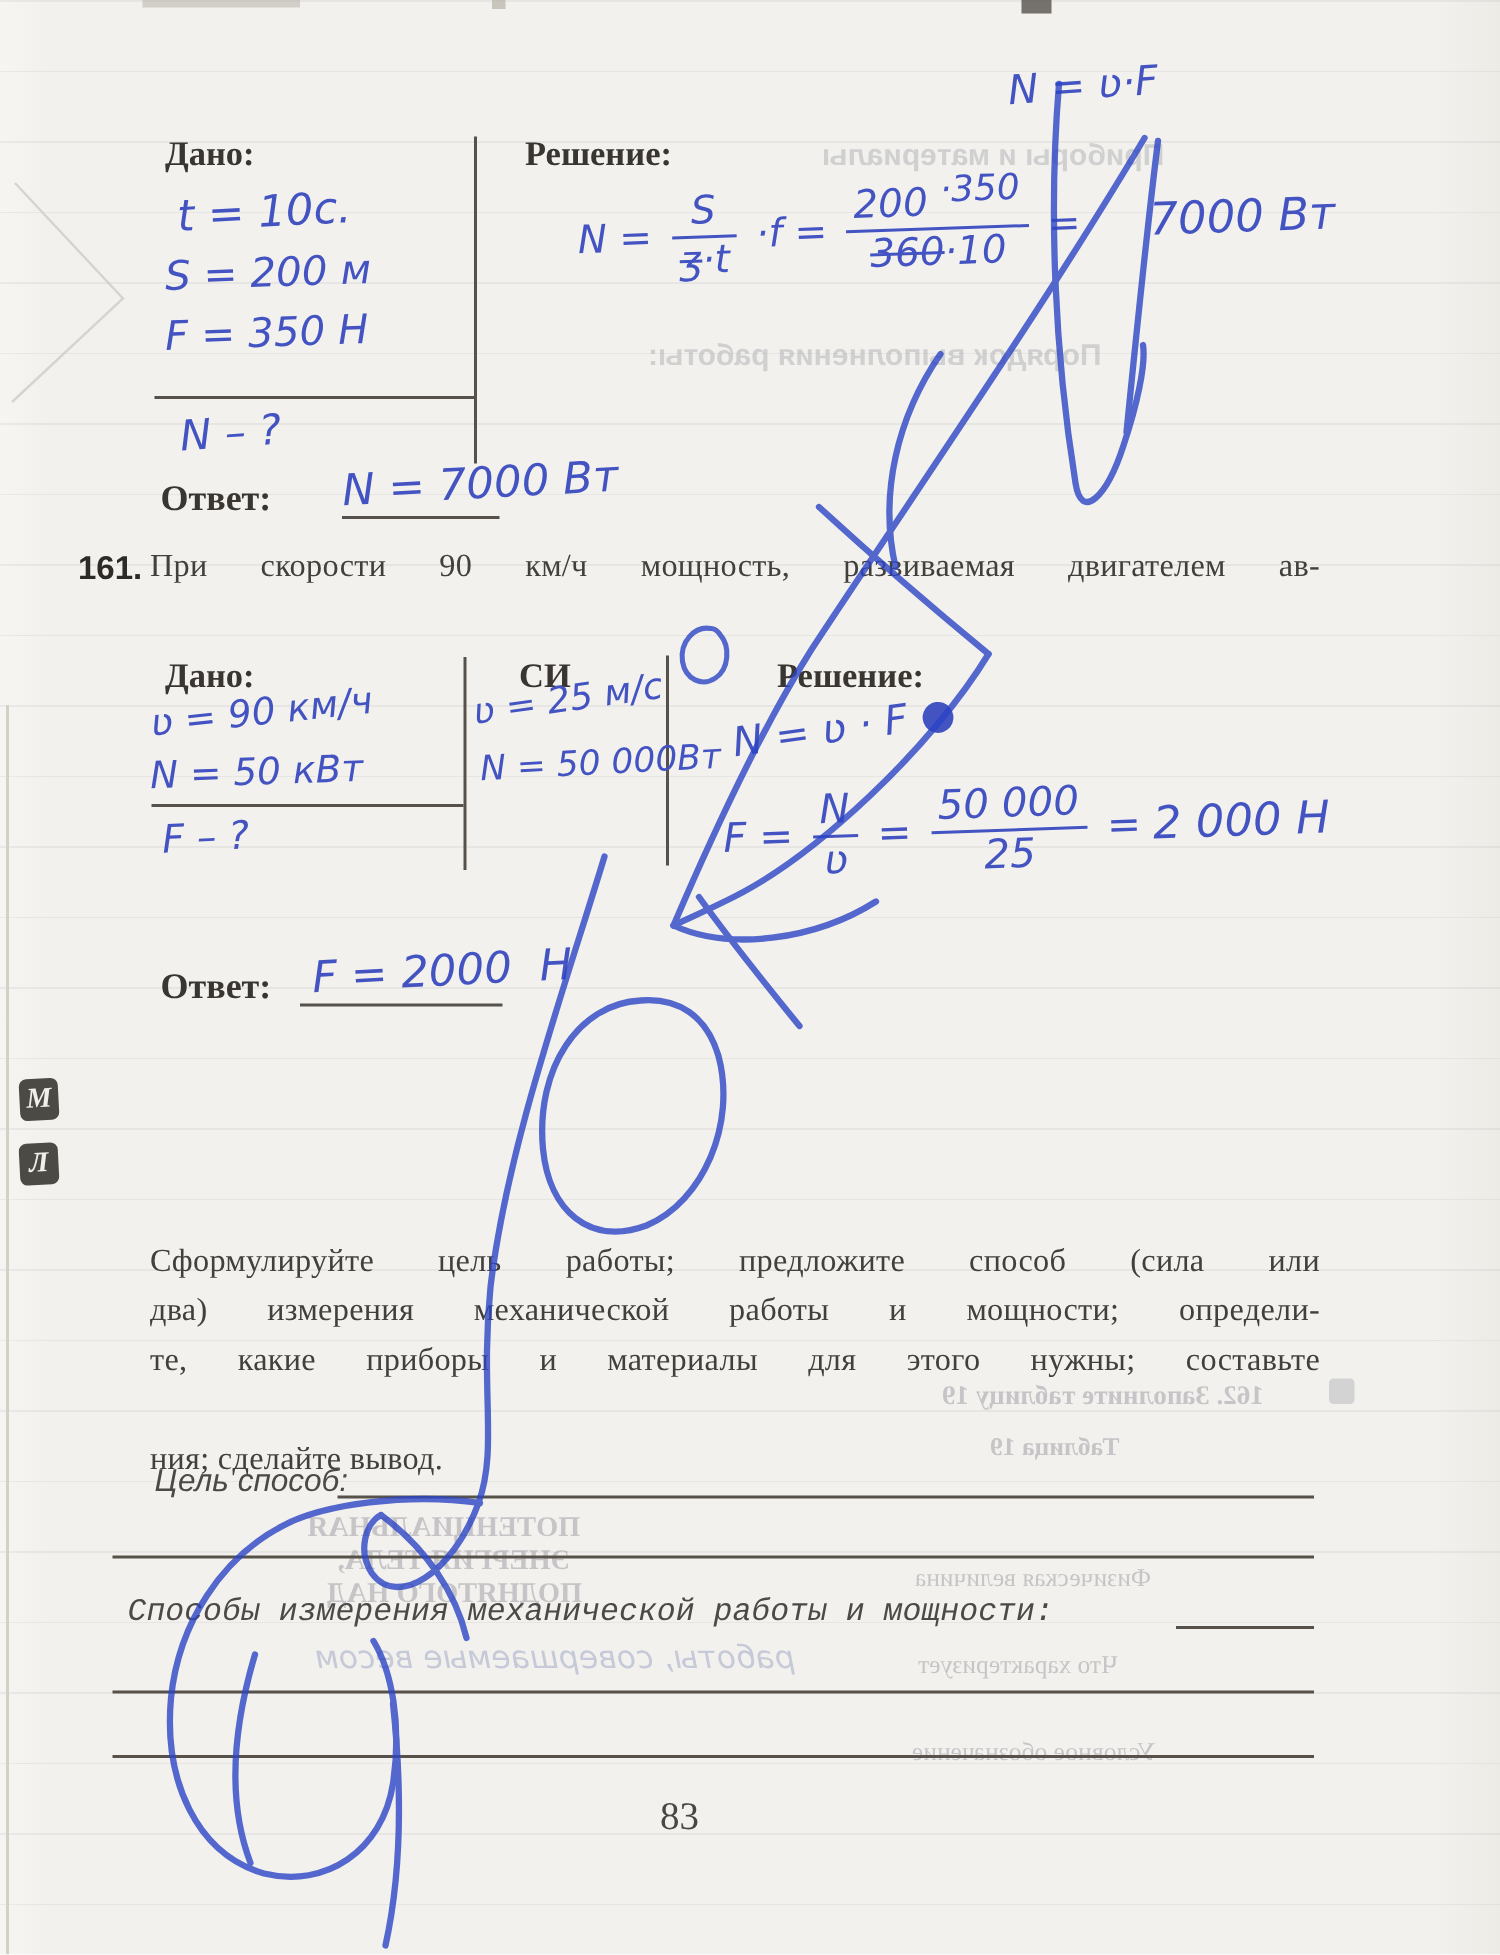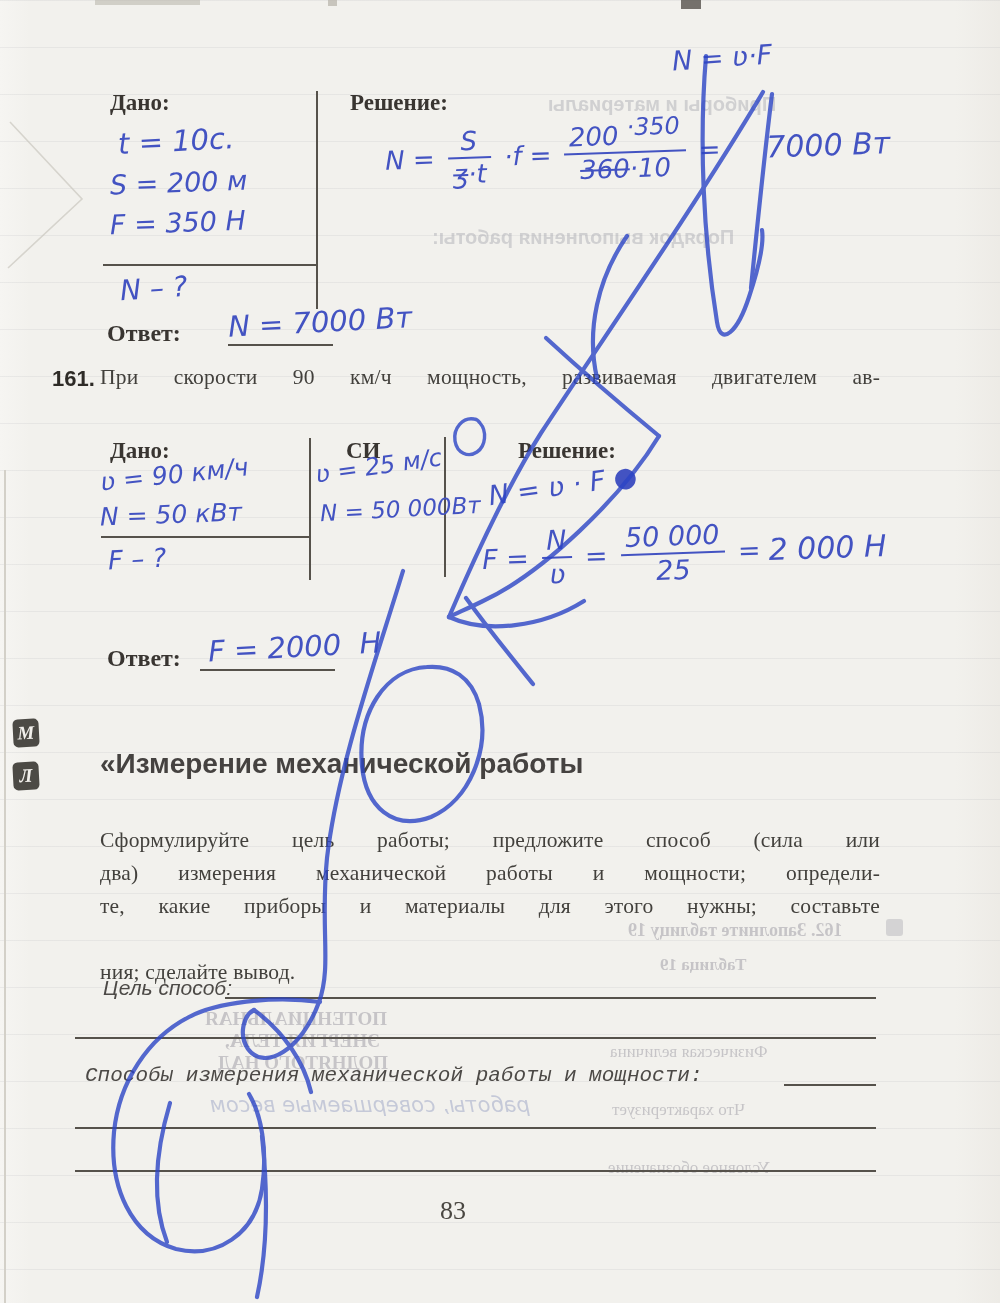--- a/index.html
+++ b/index.html
@@ -132,21 +132,20 @@
   <div class="rule" style="left:200px;top:669px;width:135px;"></div>
   <div class="ink" style="left:208px;top:630px;font-size:29px;transform:rotate(-3deg);white-space:pre;">F = 2000  H</div>
 
   <div class="micon" style="left:13px;top:719px;transform:rotate(-3deg);">
       <span>М</span>
     </div>
   <div class="micon" style="left:13px;top:762px;transform:rotate(-3deg);">
       <span>Л</span>
     </div>
 
-  <div class="labtitle" style="left:100px;top:748px;">«Измерение механической работы</div>
 
   <div class="bodytext just" style="left:100px;top:828px;">Сформулируйте цель работы; предложите способ (сила или</div>
   <div class="bodytext just" style="left:100px;top:861px;">два) измерения механической работы и мощности; определи-</div>
   <div class="bodytext just" style="left:100px;top:894px;">те, какие приборы и материалы для этого нужны; составьте</div>
   <div class="bodytext" style="left:100px;top:960px;">ния; сделайте вывод.</div>
 
   <div class="ital" style="left:103px;top:976px;">Цель способ:</div>
   <div class="rule" style="left:225px;top:997px;width:651px;height:2px;"></div>
   <div class="rule" style="left:75px;top:1037px;width:801px;"></div>
 

